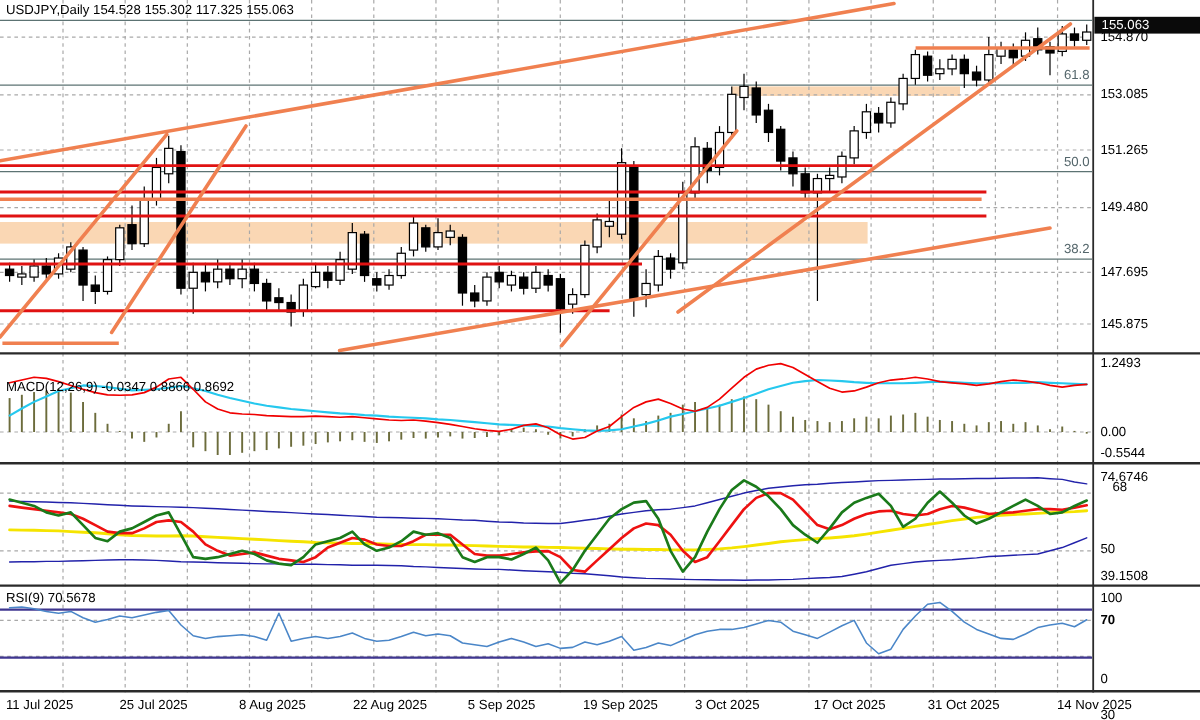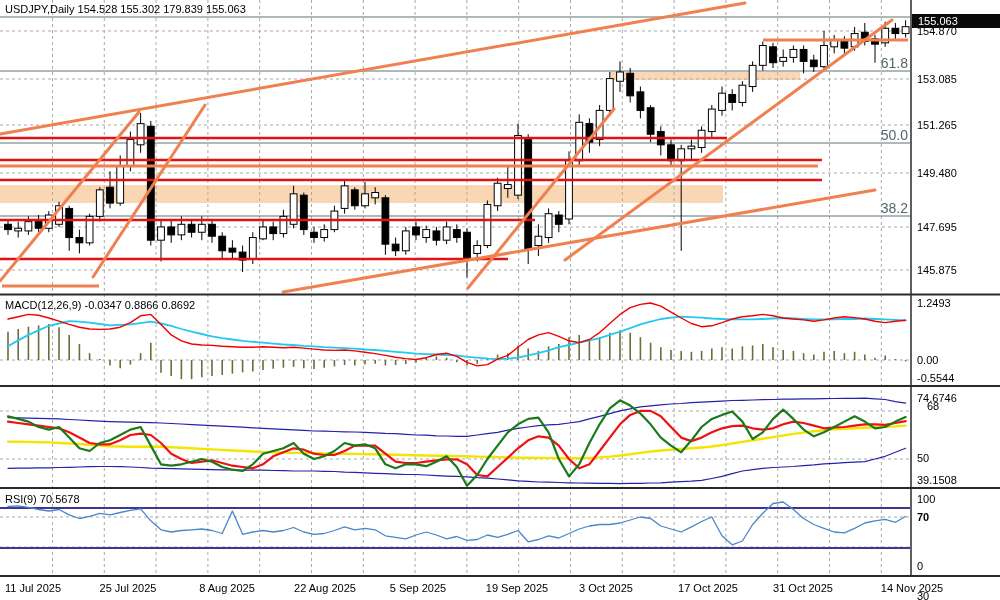--- a/index.html
+++ b/index.html
@@ -1,24 +1,24 @@
 <!DOCTYPE html>
 <html><head>
 <meta charset="utf-8">
 <style>
   html,body{margin:0;padding:0;background:#ffffff;}
   #stage{position:relative;width:1000px;height:600px;overflow:hidden;
          font-family:"Liberation Sans",sans-serif;background:#fff;}
   #plot-svg{position:absolute;left:0;top:0;}
   .lbl{position:absolute;font-size:11px;color:#000;white-space:nowrap;line-height:12px;}
   .axis-lbl{position:absolute;font-size:11px;color:#000;white-space:nowrap;line-height:12px;}
-  .fib-lbl{position:absolute;font-size:14px;color:#54666b;white-space:nowrap;line-height:12px;}
+  .fib-lbl{position:absolute;font-size:11px;color:#54666b;white-space:nowrap;line-height:12px;}
   .date-lbl{position:absolute;font-size:11px;color:#000;width:110px;text-align:center;line-height:12px;}
   #chart-title{left:5px;top:3px;}
-  #macd-label{left:5px;top:299px;}
+  #macd-label{left:5px;top:317px;}
   #tdi-label{left:5px;top:391px;}
   #rsi-label{left:5px;top:493px;}
   #price-tag{position:absolute;left:912px;top:14px;width:86px;height:14px;background:#0a0a0a;
              color:#fff;font-size:11px;line-height:14px;padding-left:6px;}
 </style>
 </head>
 <body>
 
 <div id="stage">
   <svg id="plot-svg" width="1000" height="600">
@@ -381,21 +381,21 @@
       </g>
       <g>
         <line x1="0" y1="294.5" x2="1000" y2="294.5" stroke="#2a2a2a" stroke-width="2"></line>
         <line x1="0" y1="386" x2="1000" y2="386" stroke="#2a2a2a" stroke-width="2"></line>
         <line x1="0" y1="488" x2="1000" y2="488" stroke="#2a2a2a" stroke-width="2"></line>
         <line x1="0" y1="576" x2="1000" y2="576" stroke="#2a2a2a" stroke-width="2"></line>
         <line x1="911" y1="0" x2="911" y2="577" stroke="#2a2a2a" stroke-width="1.5"></line>
       </g>
     </svg>
 
-  <div id="chart-title" class="lbl">USDJPY,Daily  154.528 155.302 179.839 155.063</div>
+  <div id="chart-title" class="lbl">USDJPY,Daily  154.528 155.302 117.325 155.063</div>
 
   <div id="macd-label" class="lbl">MACD(12,26,9) -0.0347 0.8866 0.8692</div>
 
 
   <div id="rsi-label" class="lbl">RSI(9) 70.5678</div>
 
   <div id="fib-618" class="fib-lbl" style="left: 878px; top: 57px; width: 30px; text-align: right;">61.8</div>
   <div id="fib-500" class="fib-lbl" style="left: 878px; top: 129px; width: 30px; text-align: right;">50.0</div>
   <div id="fib-382" class="fib-lbl" style="left: 878px; top: 202px; width: 30px; text-align: right;">38.2</div>
 

